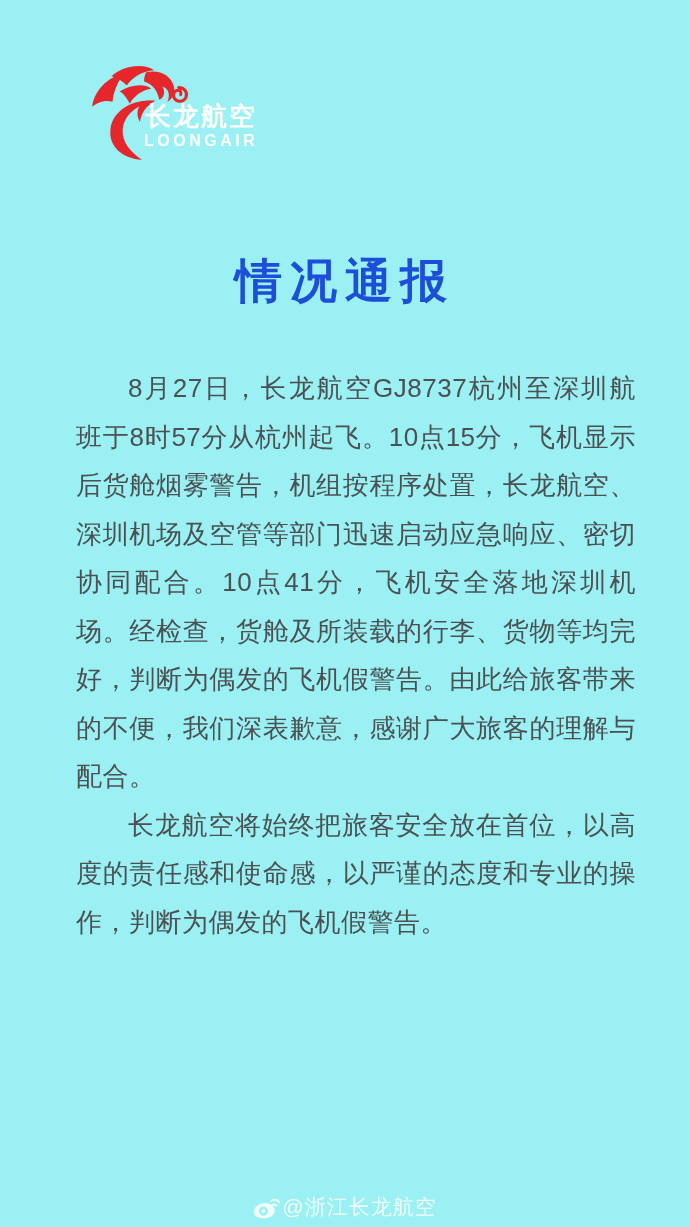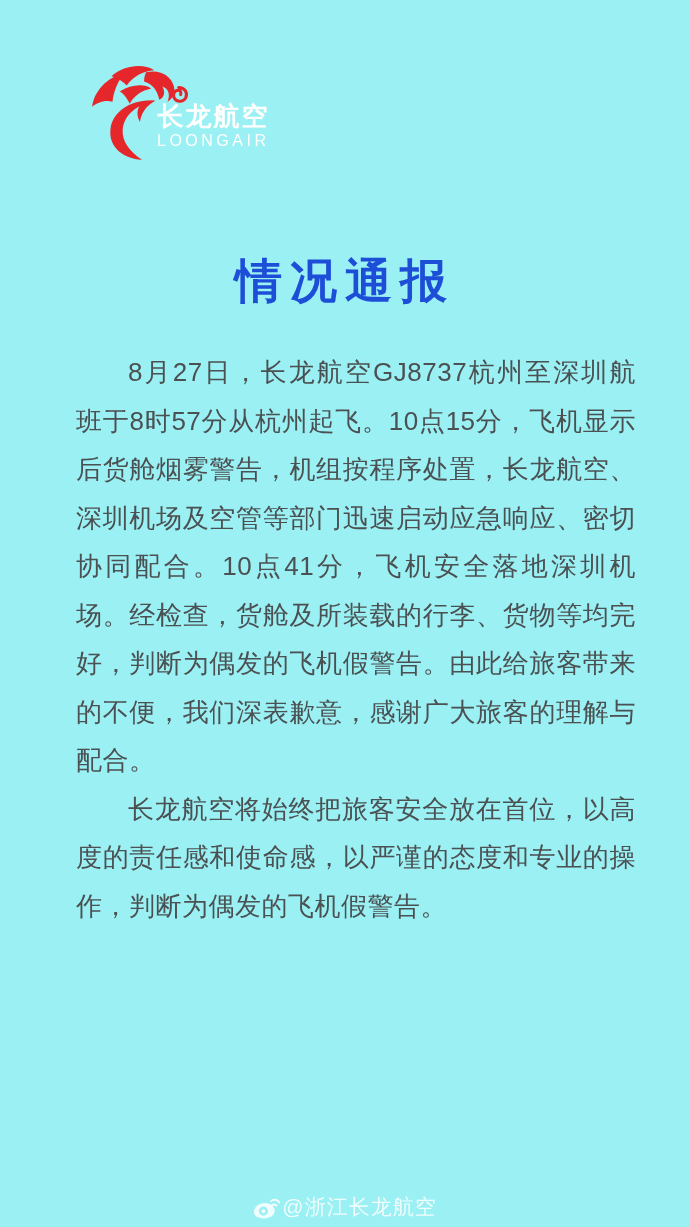--- a/index.html
+++ b/index.html
@@ -25,34 +25,34 @@
   }
   .dragon {
     position: absolute;
     left: 0;
     top: 2px;
     width: 112px;
     height: 112px;
   }
   .brand {
     position: absolute;
-    left: 73px;
+    left: 60px;
     top: 44px;
     color: #ffffff;
-    text-align: right;
+    text-align: center;
   }
   .brand-cn {
     font-size: 26px;
     font-weight: bold;
     letter-spacing: 2px;
     line-height: 28px;
   }
   .brand-en {
     font-size: 16px;
-    font-weight: normal;
+    font-weight: bold;
     letter-spacing: 3.5px;
     line-height: 18px;
     margin-top: 2px;
   }
 
   
   .title {
     position: absolute;
     top: 250px;
     left: 0;
@@ -60,21 +60,21 @@
     text-align: center;
     font-size: 47px;
     font-weight: bold;
     letter-spacing: 8px;
     color: #1d4ed8;
   }
 
   
   .content {
     position: absolute;
-    top: 348px;
+    top: 364px;
     left: 76px;
     width: 560px;
     color: #4b5052;
     font-size: 26px;
     line-height: 48.5px;
     text-align: justify;
     letter-spacing: 0.5px;
   }
   .content p {
     margin: 0;

